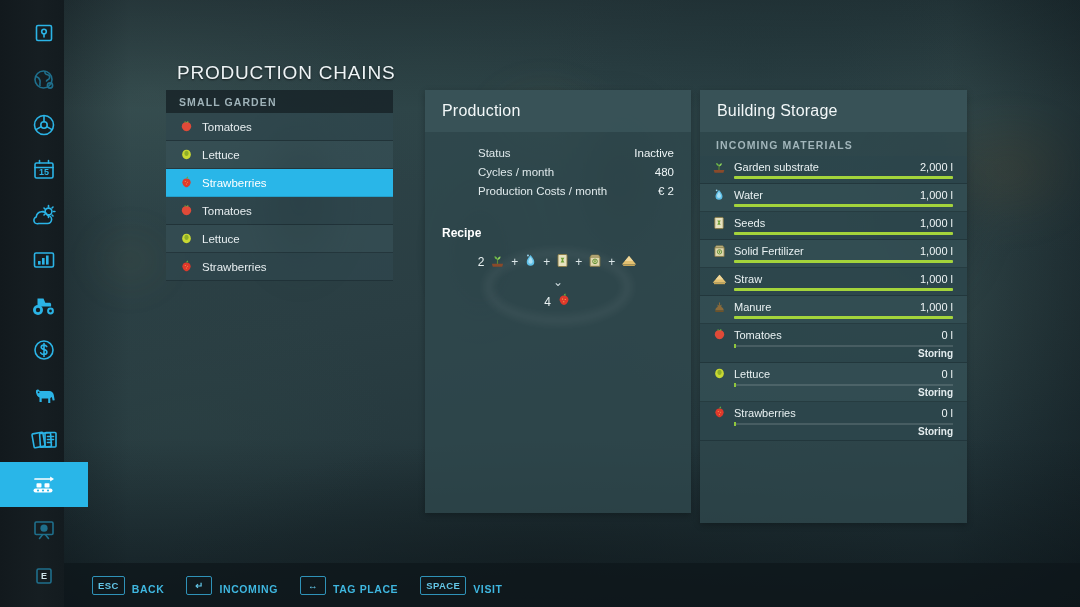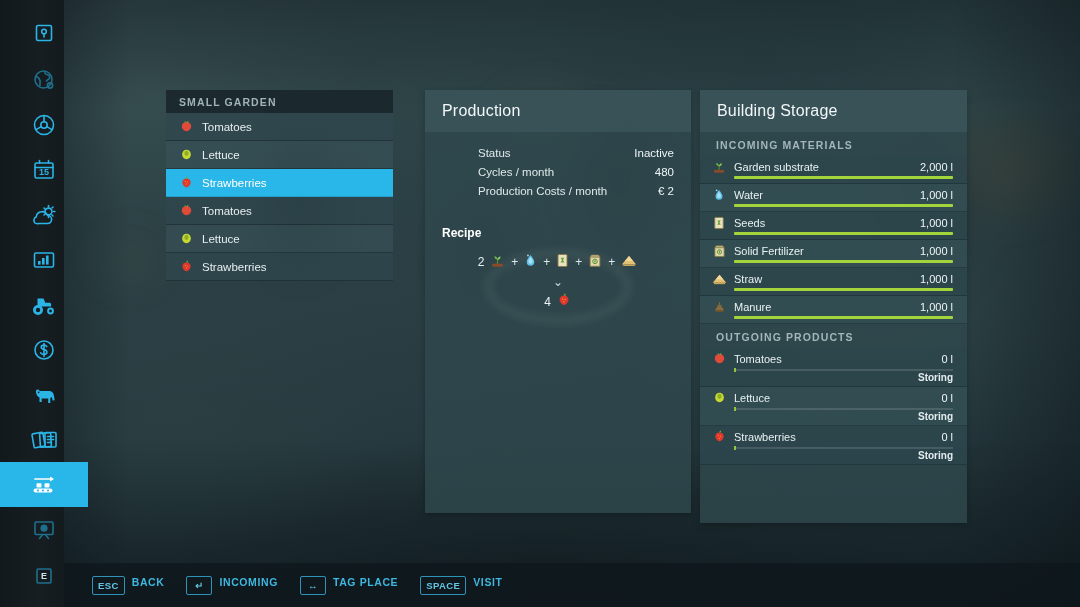--- a/index.html
+++ b/index.html
@@ -211,21 +211,21 @@
 
   
   .helpbar {
     position: absolute; left: 64px; bottom: 0;
     width: 1016px; height: 44px;
     background: rgba(14,22,26,.72);
     display: flex; align-items: center;
     padding-left: 28px; gap: 22px;
     z-index: 4;
   }
-  .help-item { display: flex; align-items: flex-start; gap: 7px; }
+  .help-item { display: flex; align-items: flex-end; gap: 7px; }
   .keycap {
     min-width: 26px; height: 19px;
     border: 1.4px solid #2f92b8;
     border-radius: 2px;
     display: flex; align-items: center; justify-content: center;
     padding: 0 5px;
     font-size: 9.5px; color: #63c5e6; letter-spacing: .4px; font-weight: 600;
   }
   .help-label {
     font-size: 10.5px; font-weight: bold; color: #3fb7e0; letter-spacing: .6px;
@@ -372,20 +372,21 @@
     <div class="side-item" style="top:553px">
       <span>
         <svg width="24" height="24" viewBox="0 0 24 24">
           <rect class="ico-dim" x="5" y="5" width="14" height="14" rx="1.5"></rect>
           <text class="side-key" x="12" y="15.4" text-anchor="middle" style="fill:#cfe3ea">E</text>
         </svg>
       </span>
     </div>
   </div>
 
+  <div class="page-title">PRODUCTION CHAINS</div>
 
   <div class="list-panel">
     <div class="list-header">SMALL GARDEN</div>
 
     <div class="list-row odd">
       <span class="ri">
         <svg width="15" height="15" viewBox="0 0 16 16">
             <path d="M8 3.2c3 0 5 2 5 4.6S11 13 8 13 3 10.4 3 7.8 5 3.2 8 3.2Z" fill="#e04a38"></path>
             <path d="M8 3.4c-.6-1-1.6-1.3-2.4-1 .6.4.8 1 .8 1.6.6-.2 1.1-.4 1.6-.6Z" fill="#57a33c"></path>
             <path d="M8 3.4c.5-.9 1.4-1.2 2.2-.9-.5.4-.7.9-.7 1.5-.5-.3-1-.5-1.5-.6Z" fill="#6fbb45"></path>
@@ -636,21 +637,20 @@
             </svg>
         </span>
         <span class="st-name">Manure</span>
         <span class="st-val">1,000 l</span>
       </div>
       <div class="st-bar">
           <i style="width:100%"></i>
         </div>
     </div>
 
-    <div class="sec-head">OUTGOING PRODUCTS</div>
 
     <div class="out-row odd">
       <div class="st-top">
         <span class="st-ico">
           <svg width="15" height="15" viewBox="0 0 16 16">
               <path d="M8 3.2c3 0 5 2 5 4.6S11 13 8 13 3 10.4 3 7.8 5 3.2 8 3.2Z" fill="#e04a38"></path>
               <path d="M8 3.4c-.6-1-1.6-1.3-2.4-1 .6.4.8 1 .8 1.6.6-.2 1.1-.4 1.6-.6Z" fill="#57a33c"></path>
               <path d="M8 3.4c.5-.9 1.4-1.2 2.2-.9-.5.4-.7.9-.7 1.5-.5-.3-1-.5-1.5-.6Z" fill="#6fbb45"></path>
             </svg>
         </span>

